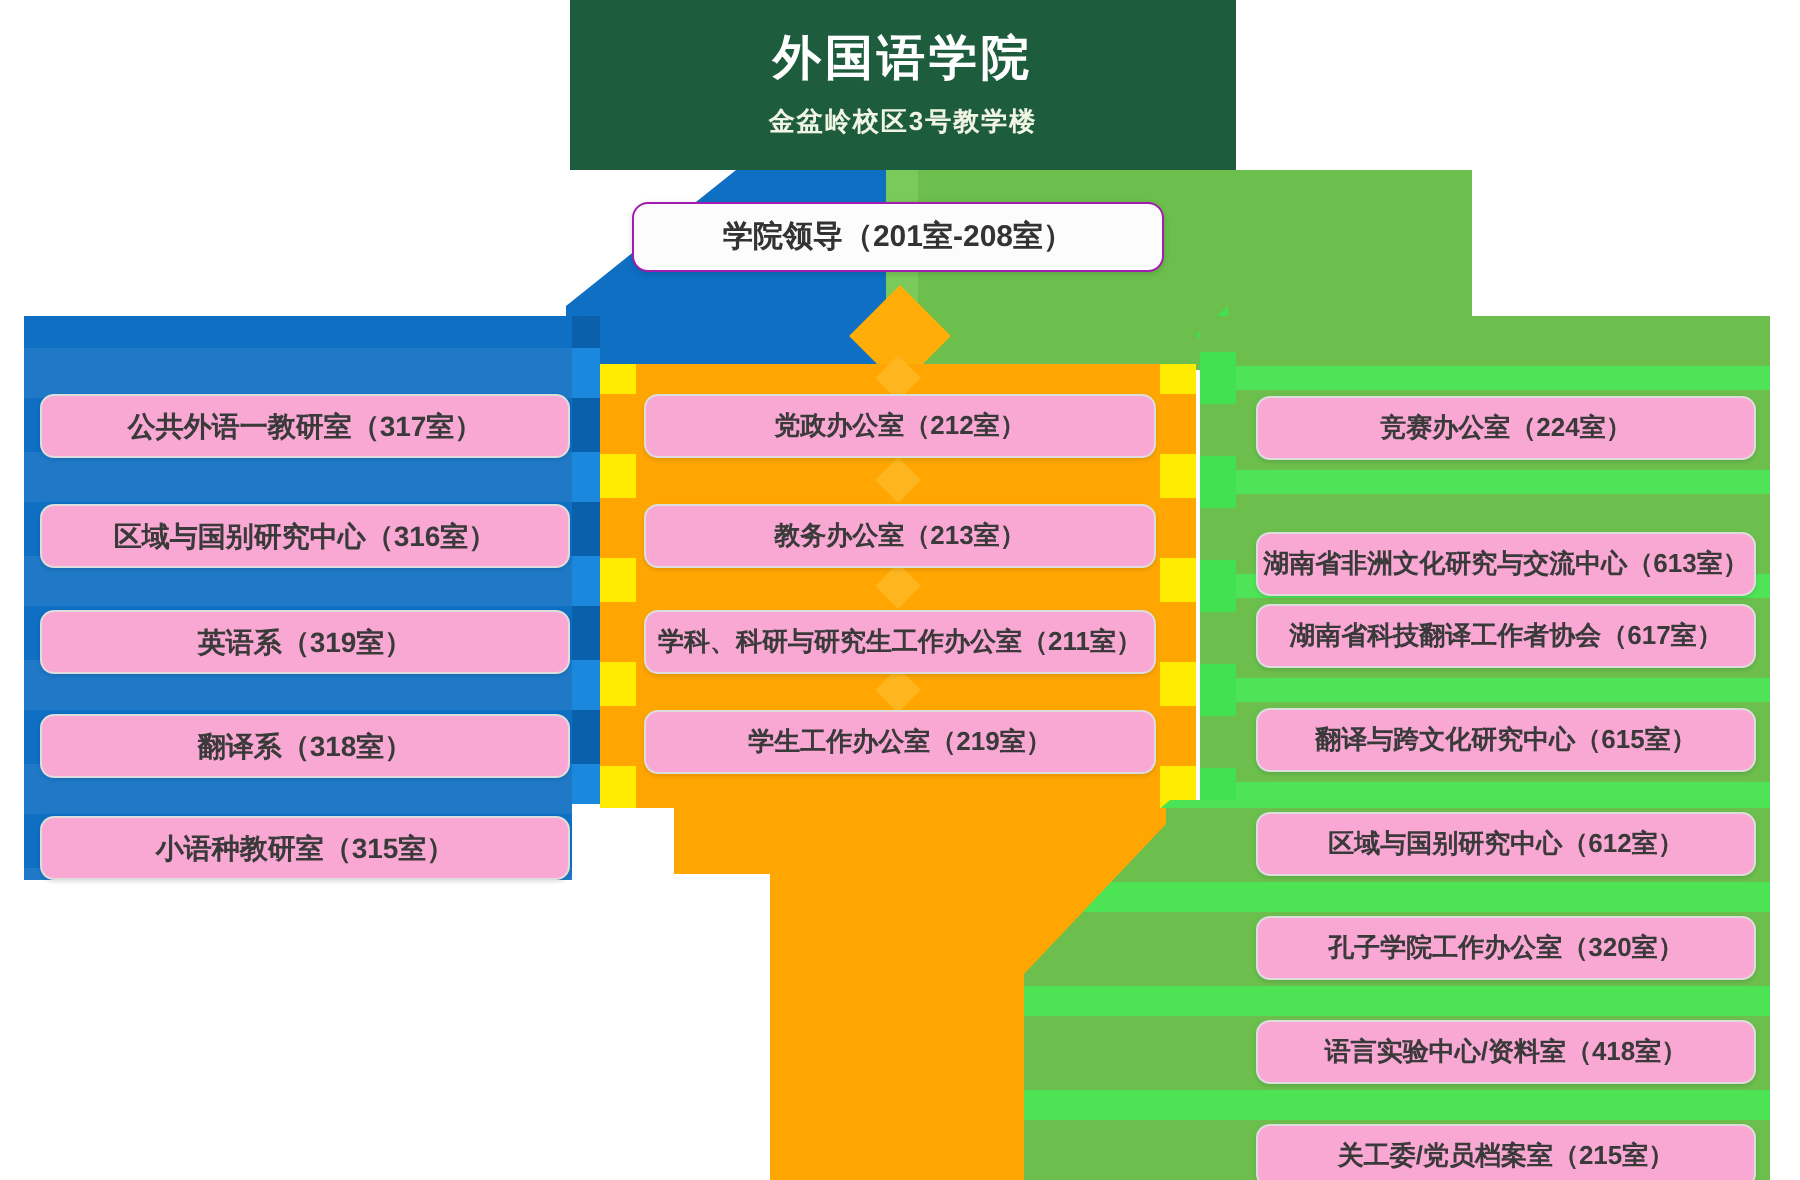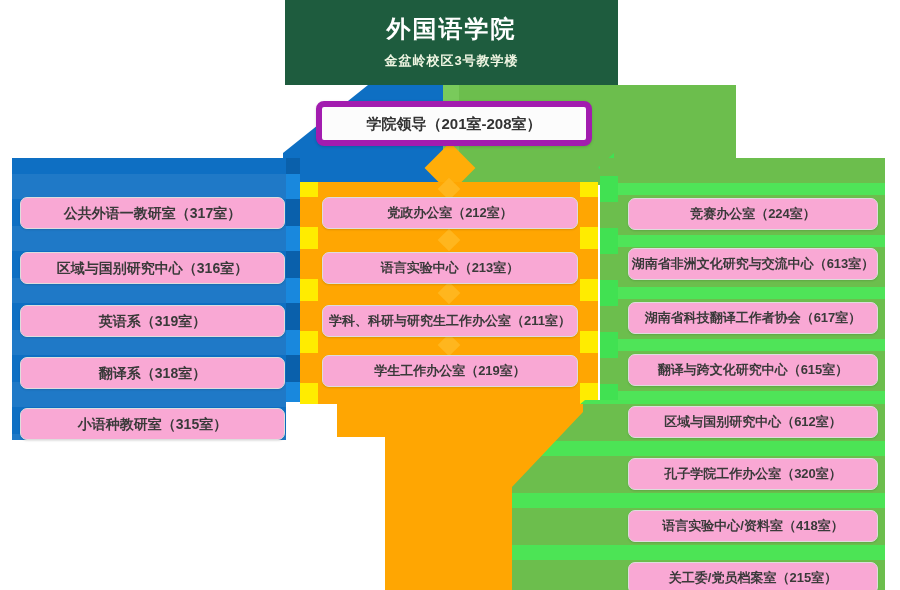--- a/index.html
+++ b/index.html
@@ -49,21 +49,21 @@
   
   .box{position:absolute;height:30px;line-height:30px;background:#f9a8d4;
     border:1px solid #DDDDDD;border-radius:7px;box-shadow:0 1px 2px rgba(0,0,0,0.12);
     text-align:center;color:#3A3A3A;font-weight:600;white-space:nowrap;overflow:hidden;}
   .box-l{left:20px;width:263px;font-size:14px;}
   .box-m{left:322px;width:254px;font-size:13px;}
   .box-g{left:628px;width:248px;font-size:13px;}
 
   
   .leader-box{position:absolute;left:316px;top:101px;width:264px;height:33px;line-height:33px;
-    background:#FCFCFC;border:6px solid #a21caf;border-radius:8px;
+    background:#FCFCFC;border:1px solid #a21caf;border-radius:8px;
     box-shadow:0 1px 3px rgba(0,0,0,0.15);
     text-align:center;color:#333333;font-size:15px;font-weight:700;white-space:nowrap;}
 
   
   .header{position:absolute;left:285px;top:0;width:333px;height:85px;background:#1E5C3E;
     text-align:center;}
   .h-title{margin-top:13px;color:#FFFFFF;font-size:24px;font-weight:700;letter-spacing:2px;}
   .h-sub{margin-top:7px;color:#EFF5E2;font-size:13px;font-weight:600;letter-spacing:1px;}
 </style>
 </head>
@@ -97,26 +97,26 @@
 
   <div class="funnel"></div>
 
   <div class="box box-l" style="top:197px">公共外语一教研室（317室）</div>
   <div class="box box-l" style="top:252px">区域与国别研究中心（316室）</div>
   <div class="box box-l" style="top:305px">英语系（319室）</div>
   <div class="box box-l" style="top:357px">翻译系（318室）</div>
   <div class="box box-l" style="top:408px">小语种教研室（315室）</div>
 
   <div class="box box-m" style="top:197px">党政办公室（212室）</div>
-  <div class="box box-m" style="top:252px">语言实验中心（213室）</div>
+  <div class="box box-m" style="top:252px">教务办公室（213室）</div>
   <div class="box box-m" style="top:305px">学科、科研与研究生工作办公室（211室）</div>
   <div class="box box-m" style="top:355px">学生工作办公室（219室）</div>
 
   <div class="box box-g" style="top:198px">竞赛办公室（224室）</div>
-  <div class="box box-g" style="top:248px">湖南省非洲文化研究与交流中心（613室）</div>
+  <div class="box box-g" style="top:266px">湖南省非洲文化研究与交流中心（613室）</div>
   <div class="box box-g" style="top:302px">湖南省科技翻译工作者协会（617室）</div>
   <div class="box box-g" style="top:354px">翻译与跨文化研究中心（615室）</div>
   <div class="box box-g" style="top:406px">区域与国别研究中心（612室）</div>
   <div class="box box-g" style="top:458px">孔子学院工作办公室（320室）</div>
   <div class="box box-g" style="top:510px">语言实验中心/资料室（418室）</div>
   <div class="box box-g" style="top:562px">关工委/党员档案室（215室）</div>
 
   <div class="leader-box">学院领导（201室-208室）</div>
 
   <div class="header">

